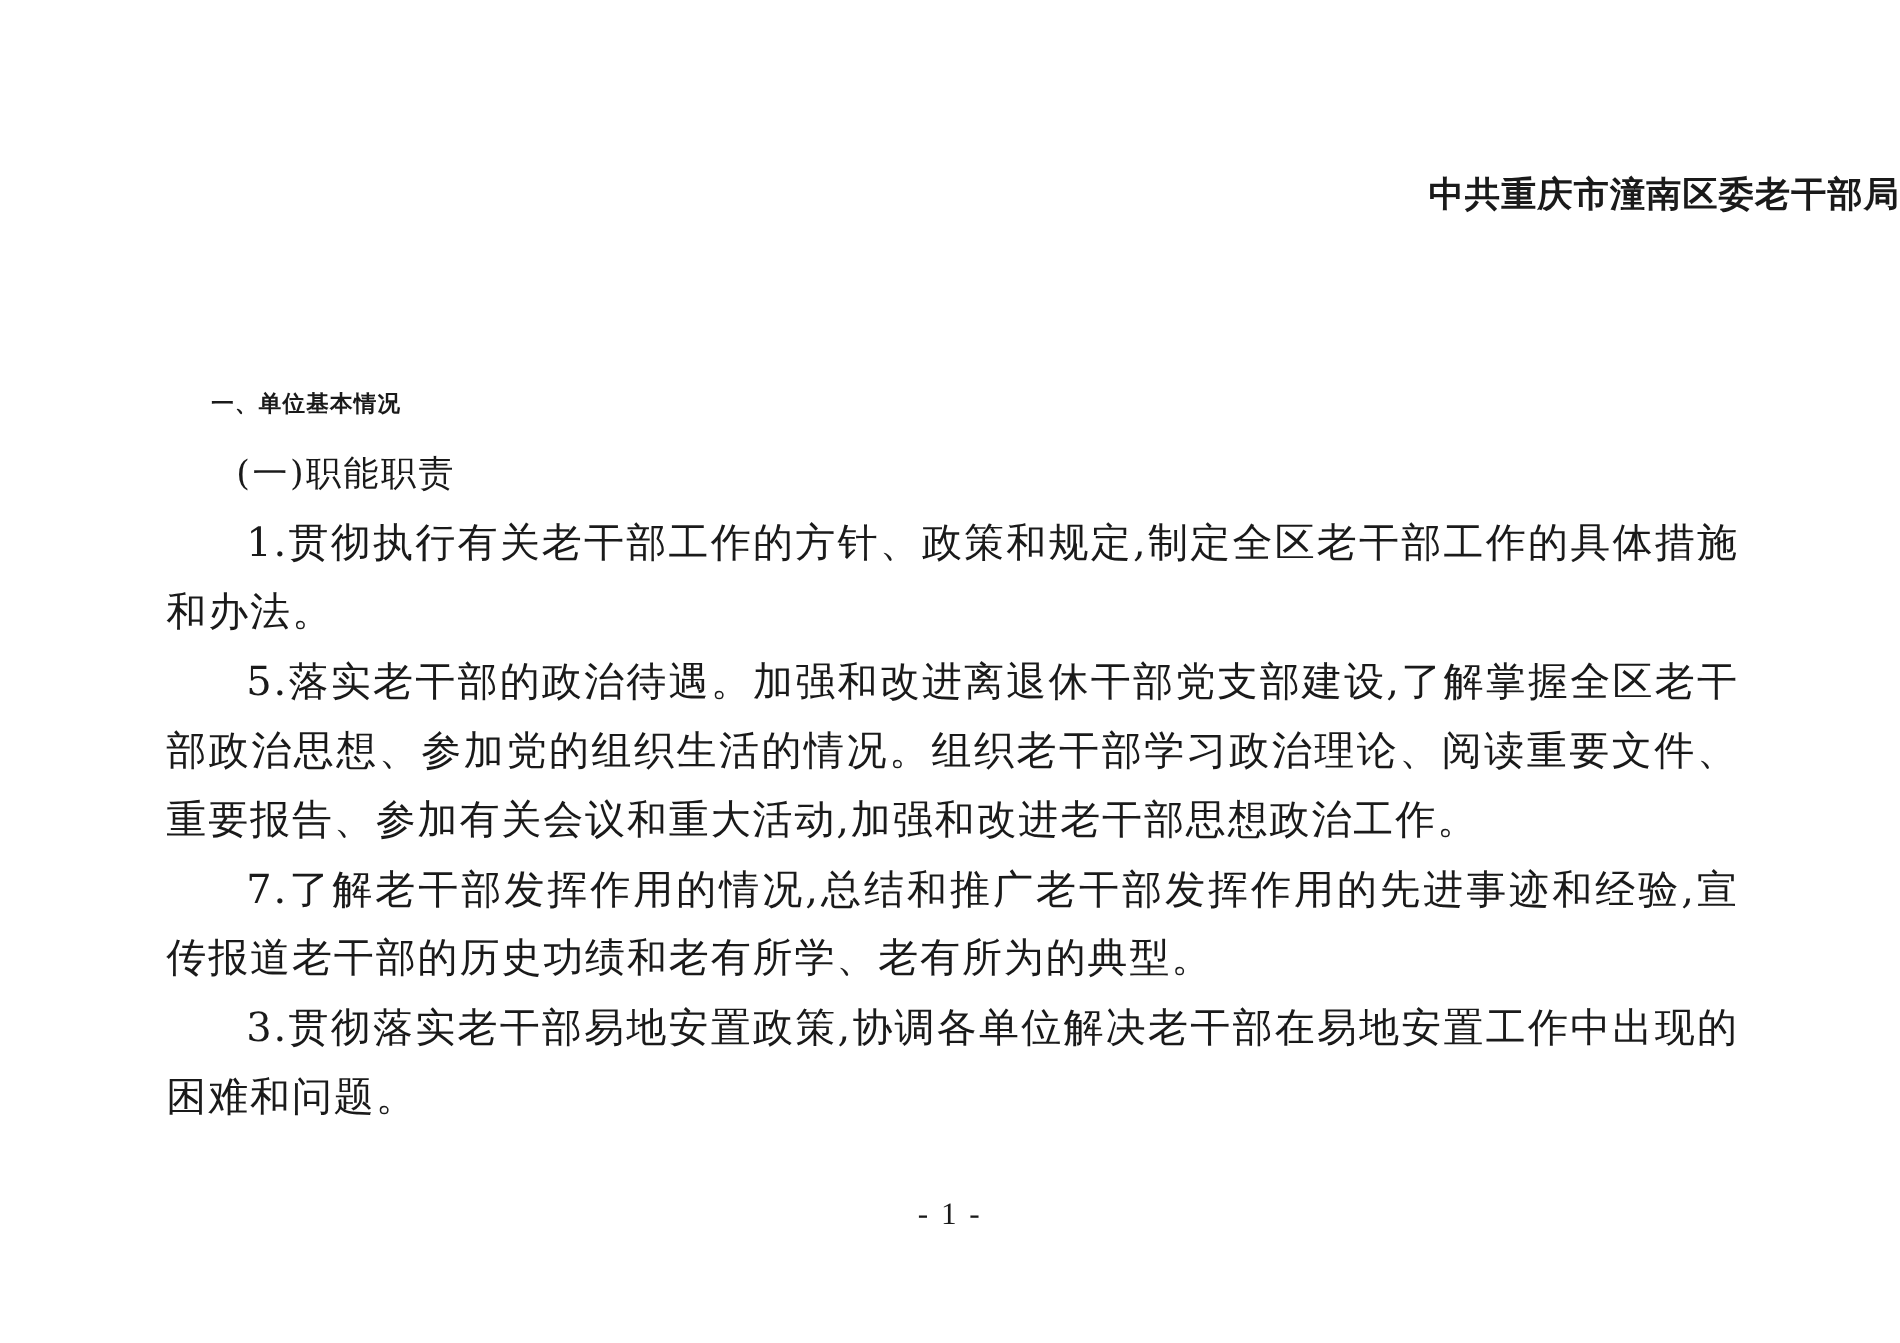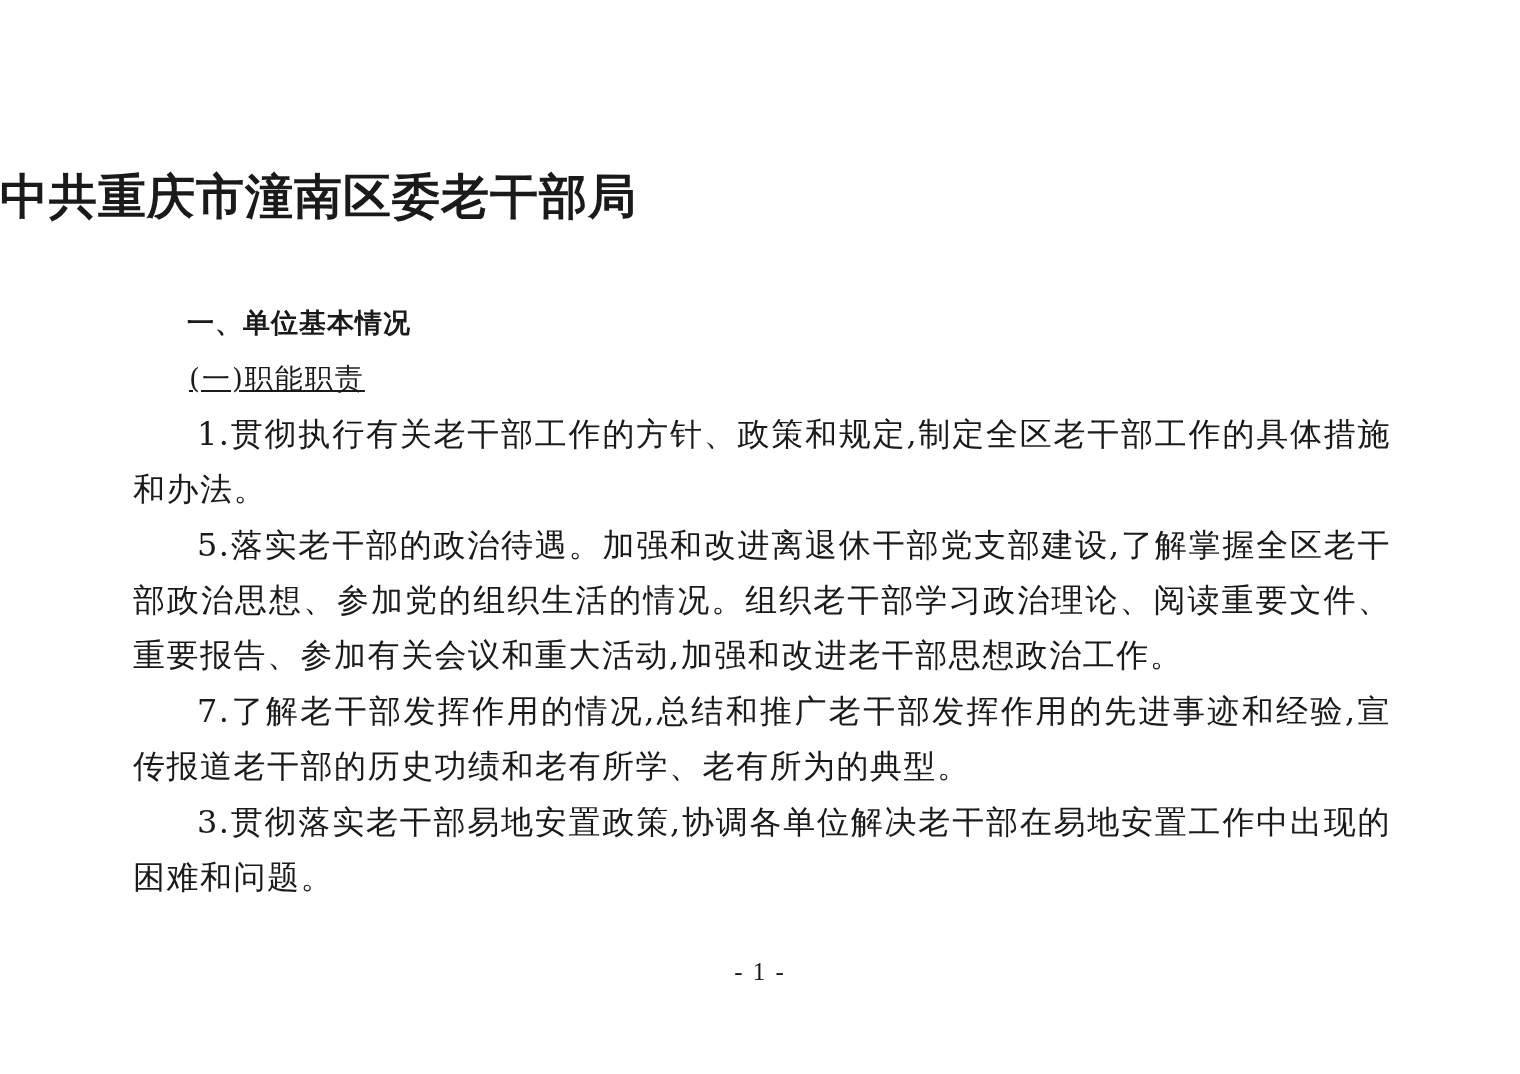--- a/index.html
+++ b/index.html
@@ -13,51 +13,49 @@
     height: 1074px;
     background: #ffffff;
     color: #1a1a1a;
     overflow: hidden;
   }
   .title-block {
     position: absolute;
     top: 128px;
     left: 0;
     width: 100%;
-    text-align: left;
+    text-align: right;
     font-family: "Liberation Serif", "DejaVu Serif", serif;
     font-weight: bold;
-    font-size: 48px;
+    font-size: 28px;
     line-height: 57px;
     letter-spacing: 1px;
-    margin-top: 40px;
   }
   .body-block {
     position: absolute;
     left: 133px;
     top: 296px;
     width: 1258px;
     font-size: 28px;
     line-height: 55.4px;
   }
   .section-heading {
     margin: 0;
     text-indent: 2em;
     font-family: Liberation Sans, sans-serif;
     font-weight: bold;
-    font-size: 27px;
+    font-size: 18px;
     letter-spacing: 1px;
   }
   .subsection-heading {
     margin: 0;
     text-indent: 2em;
     font-family: "DejaVu Serif", "Liberation Serif", serif;
     font-size: 28px;
     letter-spacing: 2px;
-    text-decoration: underline;
   }
   .para {
     margin: 0;
     text-indent: 2em;
     text-align: justify;
     font-family: "DejaVu Serif", "Liberation Serif", serif;
     font-size: 32px;
     letter-spacing: 1.5px;
   }
   .page-number {

